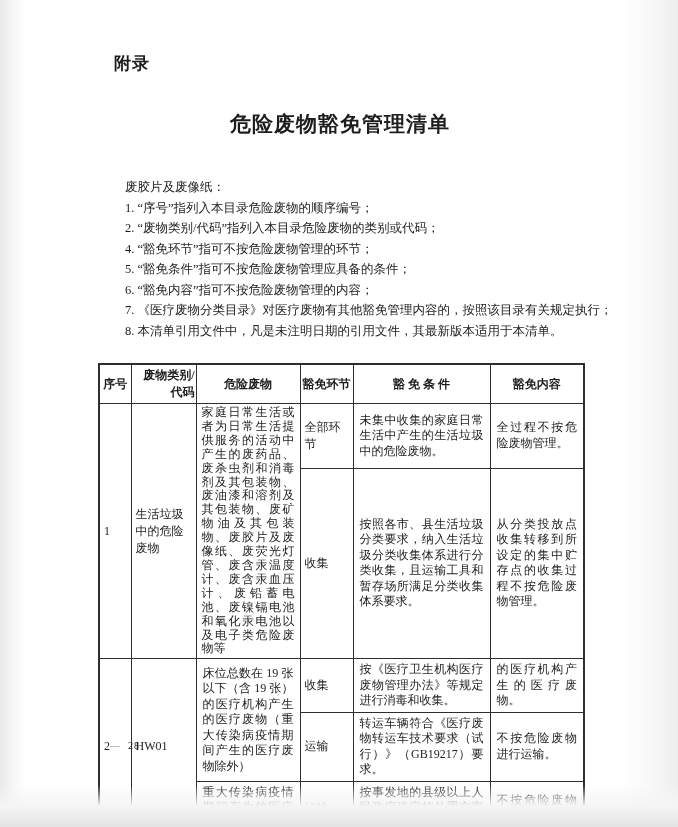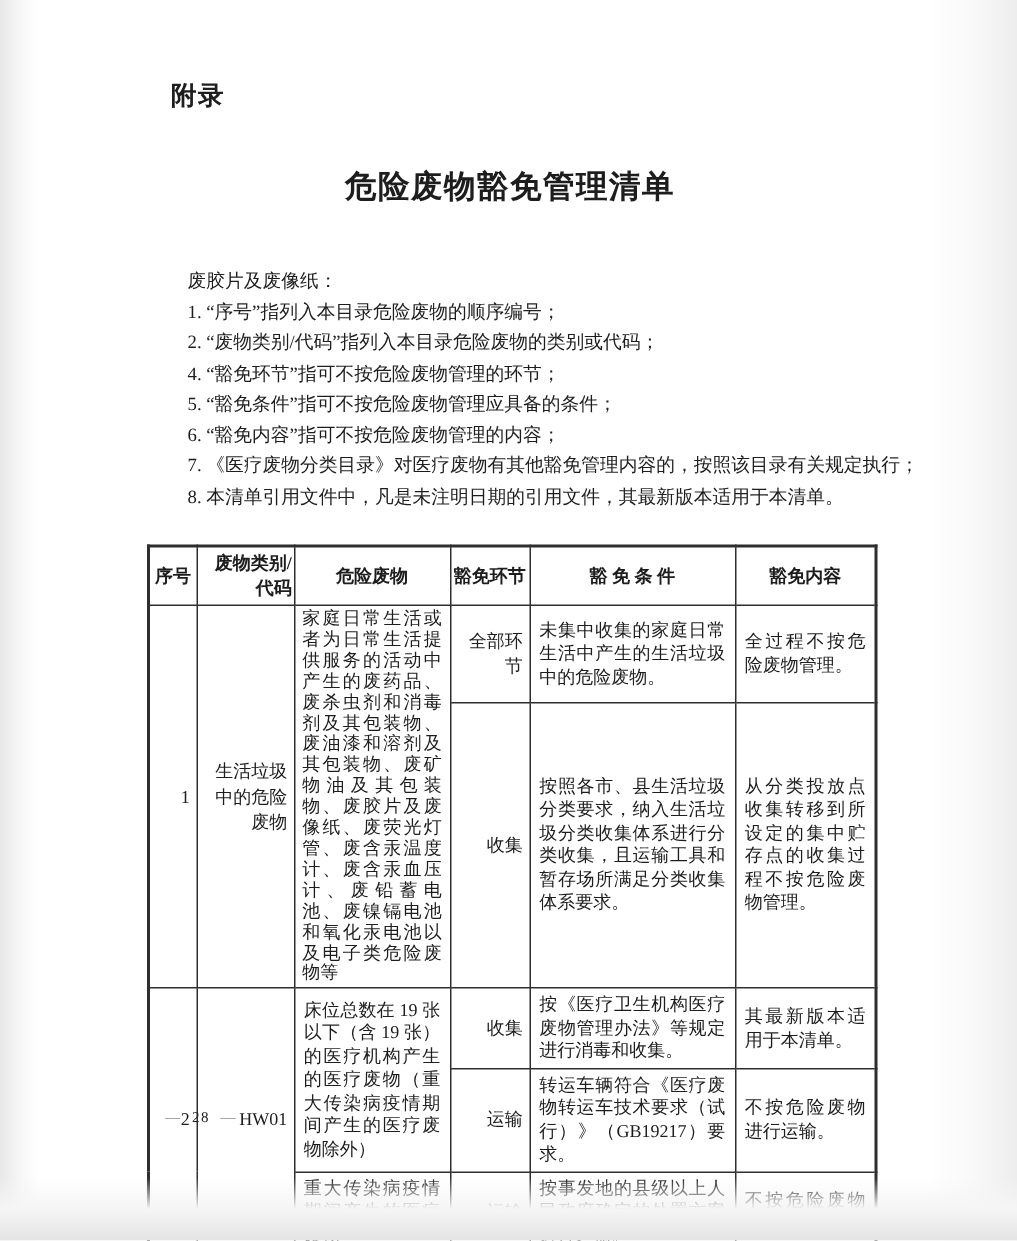--- a/index.html
+++ b/index.html
@@ -54,21 +54,21 @@
   }
   td, th { border: 1px solid #2e2e2e; padding: 2px 4px; vertical-align: middle; }
   th { font-weight: bold; text-align: center; padding: 2px 1px; }
   tr.hdr { height: 34px; }
   tr.r1a { height: 43px; }
   tr.r1b { height: 158px; }
   tr.r2a { height: 48px; }
   tr.r2b { height: 51px; }
   tr.r2c { height: 32px; }
 
-  td.center { text-align: right; }
+  td.center { text-align: left; }
   td.jtext { text-align: justify; text-align-last: left; line-height: 15.5px; padding: 3px 6px; }
   td.waste-long { text-align: justify; text-align-last: left; line-height: 13.9px; padding: 2px 5px; }
   .prewrap { white-space: pre-line; text-align: right; }
 
   .page-footer {
     position: absolute; left: 103px; top: 740px;
     font-size: 10px; letter-spacing: 1px; color: #222;
   }
   .page-footer .dash { color: #8a8a8a; padding: 0 7px; }
 </style>
@@ -125,21 +125,21 @@
         <td class="jtext">按照各市、县生活垃圾分类要求，纳入生活垃圾分类收集体系进行分类收集，且运输工具和暂存场所满足分类收集体系要求。</td>
         <td class="jtext">从分类投放点收集转移到所设定的集中贮存点的收集过程不按危险废物管理。</td>
       </tr>
 
       <tr class="r2a">
         <td class="center" rowspan="3">2</td>
         <td class="center" rowspan="3">HW01</td>
         <td class="jtext" rowspan="2">床位总数在 19 张以下（含 19 张）的医疗机构产生的医疗废物（重大传染病疫情期间产生的医疗废物除外）</td>
         <td class="center">收集</td>
         <td class="jtext">按《医疗卫生机构医疗废物管理办法》等规定进行消毒和收集。</td>
-        <td class="jtext">其最新版本适用于本清单。</td>
+        <td class="jtext">的医疗机构产生的医疗废物。</td>
       </tr>
       <tr class="r2b">
         <td class="center">运输</td>
         <td class="jtext">转运车辆符合《医疗废物转运车技术要求（试行）》（GB19217）要求。</td>
         <td class="jtext">不按危险废物进行运输。</td>
       </tr>
       <tr class="r2c">
         <td class="jtext">重大传染病疫情期间产生的医疗废物</td>
         <td class="center">运输</td>
         <td class="jtext">按事发地的县级以上人民政府确定的处置方案进行运输。</td>

